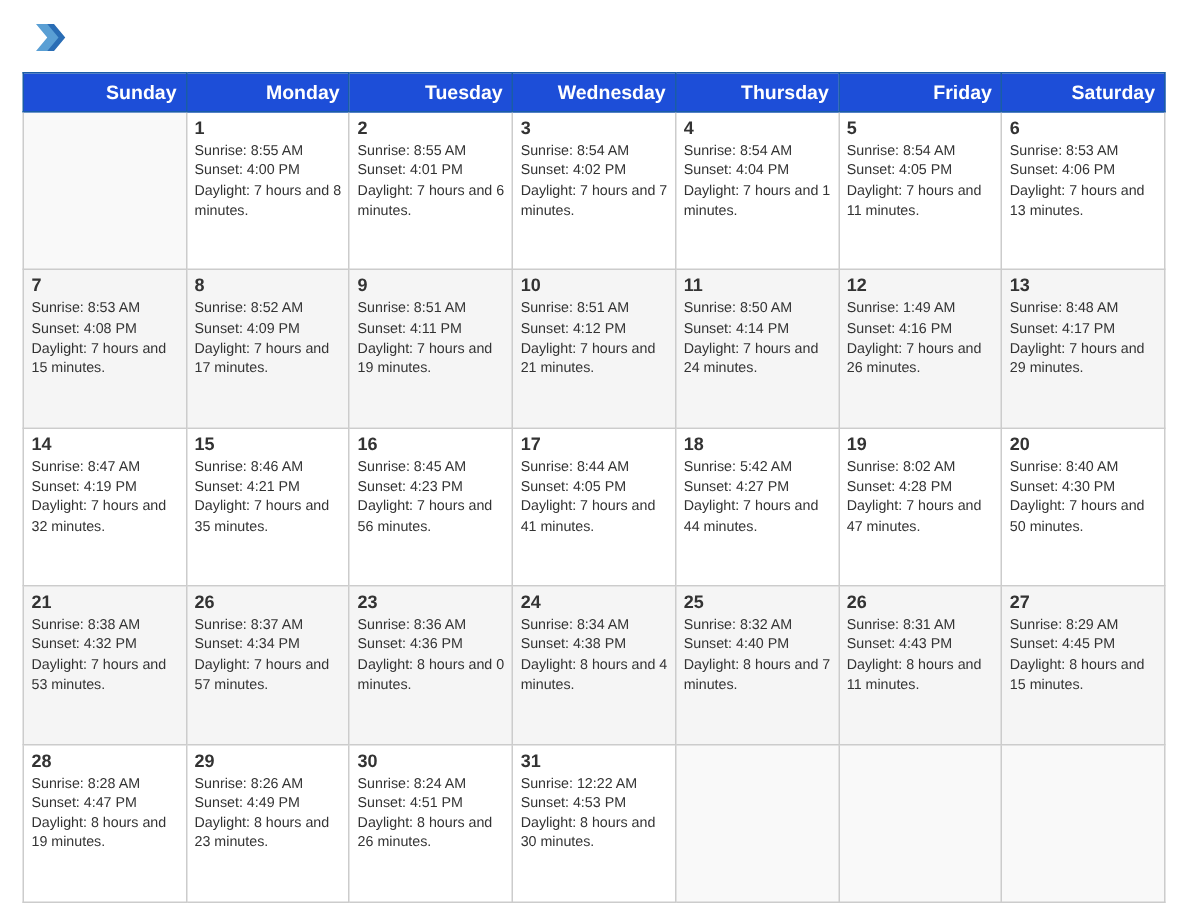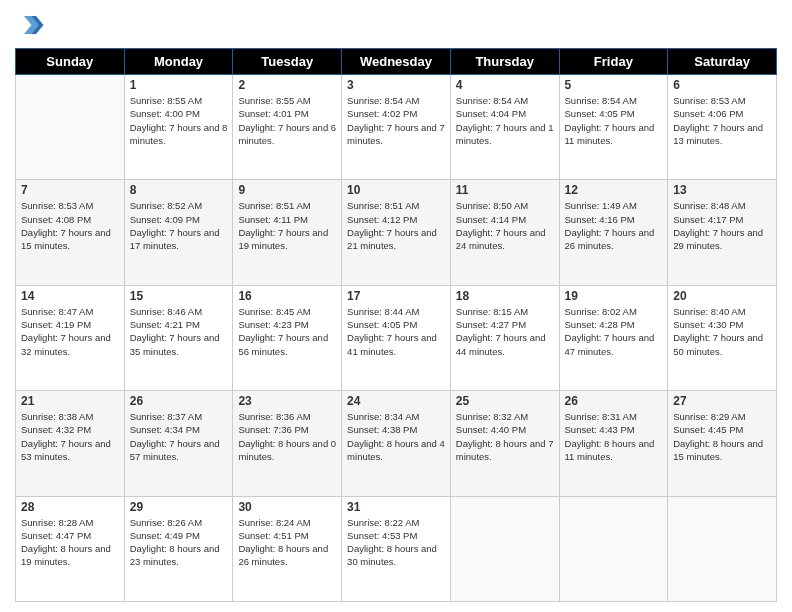--- a/index.html
+++ b/index.html
@@ -59,23 +59,23 @@
       font-size: 16px;
       color: #555;
     }
     .calendar {
       width: 100%;
       border-collapse: collapse;
       flex: 1;
       table-layout: fixed;
     }
     .calendar th {
-      background: #000000;
+      background: #1d4ed8;
       color: #fff;
-      text-align: center;
+      text-align: right;
       padding: 5px 6px;
       font-size: 13px;
       border: 1px solid #1a5da5;
     }
     .calendar td {
       border: 1px solid #ccc;
       vertical-align: top;
       padding: 3px 5px;
       font-size: 9.5px;
       color: #333;
@@ -235,21 +235,21 @@
             <span class="cell-line">Daylight: 7 hours and 56 minutes.</span>
           </td>
           <td>
             <span class="day-num">17</span>
             <span class="cell-line">Sunrise: 8:44 AM</span>
             <span class="cell-line">Sunset: 4:05 PM</span>
             <span class="cell-line">Daylight: 7 hours and 41 minutes.</span>
           </td>
           <td>
             <span class="day-num">18</span>
-            <span class="cell-line">Sunrise: 8:15 AM</span>
+            <span class="cell-line">Sunrise: 5:42 AM</span>
             <span class="cell-line">Sunset: 4:27 PM</span>
             <span class="cell-line">Daylight: 7 hours and 44 minutes.</span>
           </td>
           <td>
             <span class="day-num">19</span>
             <span class="cell-line">Sunrise: 8:02 AM</span>
             <span class="cell-line">Sunset: 4:28 PM</span>
             <span class="cell-line">Daylight: 7 hours and 47 minutes.</span>
           </td>
           <td>
@@ -268,21 +268,21 @@
           </td>
           <td>
             <span class="day-num">26</span>
             <span class="cell-line">Sunrise: 8:37 AM</span>
             <span class="cell-line">Sunset: 4:34 PM</span>
             <span class="cell-line">Daylight: 7 hours and 57 minutes.</span>
           </td>
           <td>
             <span class="day-num">23</span>
             <span class="cell-line">Sunrise: 8:36 AM</span>
-            <span class="cell-line">Sunset: 7:36 PM</span>
+            <span class="cell-line">Sunset: 4:36 PM</span>
             <span class="cell-line">Daylight: 8 hours and 0 minutes.</span>
           </td>
           <td>
             <span class="day-num">24</span>
             <span class="cell-line">Sunrise: 8:34 AM</span>
             <span class="cell-line">Sunset: 4:38 PM</span>
             <span class="cell-line">Daylight: 8 hours and 4 minutes.</span>
           </td>
           <td>
             <span class="day-num">25</span>
@@ -317,21 +317,21 @@
             <span class="cell-line">Daylight: 8 hours and 23 minutes.</span>
           </td>
           <td>
             <span class="day-num">30</span>
             <span class="cell-line">Sunrise: 8:24 AM</span>
             <span class="cell-line">Sunset: 4:51 PM</span>
             <span class="cell-line">Daylight: 8 hours and 26 minutes.</span>
           </td>
           <td>
             <span class="day-num">31</span>
-            <span class="cell-line">Sunrise: 8:22 AM</span>
+            <span class="cell-line">Sunrise: 12:22 AM</span>
             <span class="cell-line">Sunset: 4:53 PM</span>
             <span class="cell-line">Daylight: 8 hours and 30 minutes.</span>
           </td>
           <td class="empty-cell"></td>
           <td class="empty-cell"></td>
           <td class="empty-cell"></td>
         </tr>
       </tbody>
   </table>
 </div>

